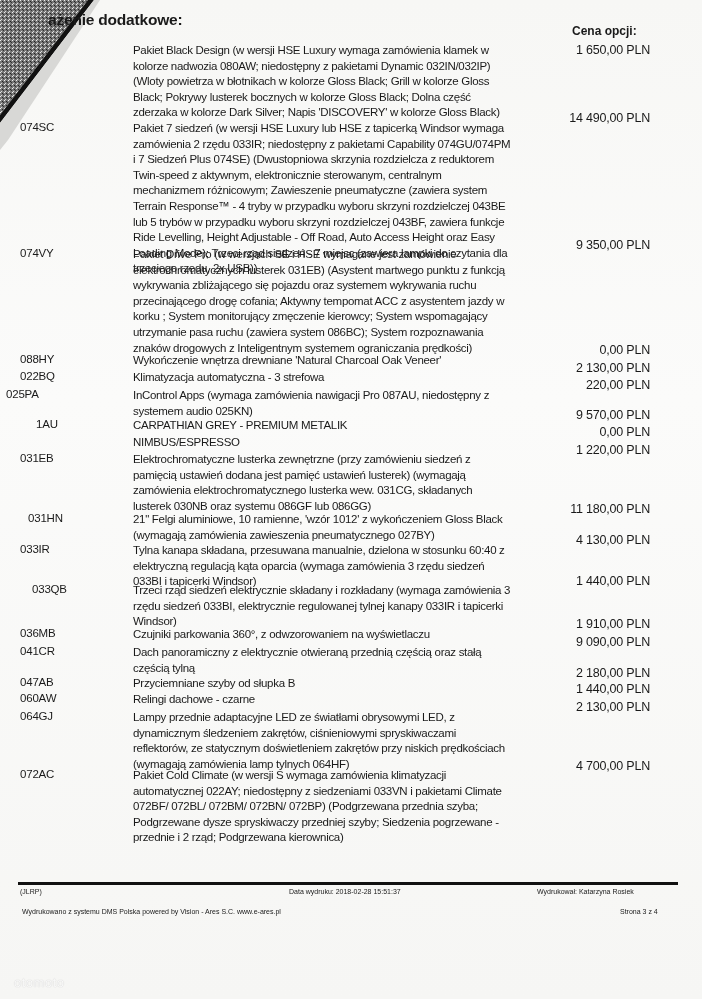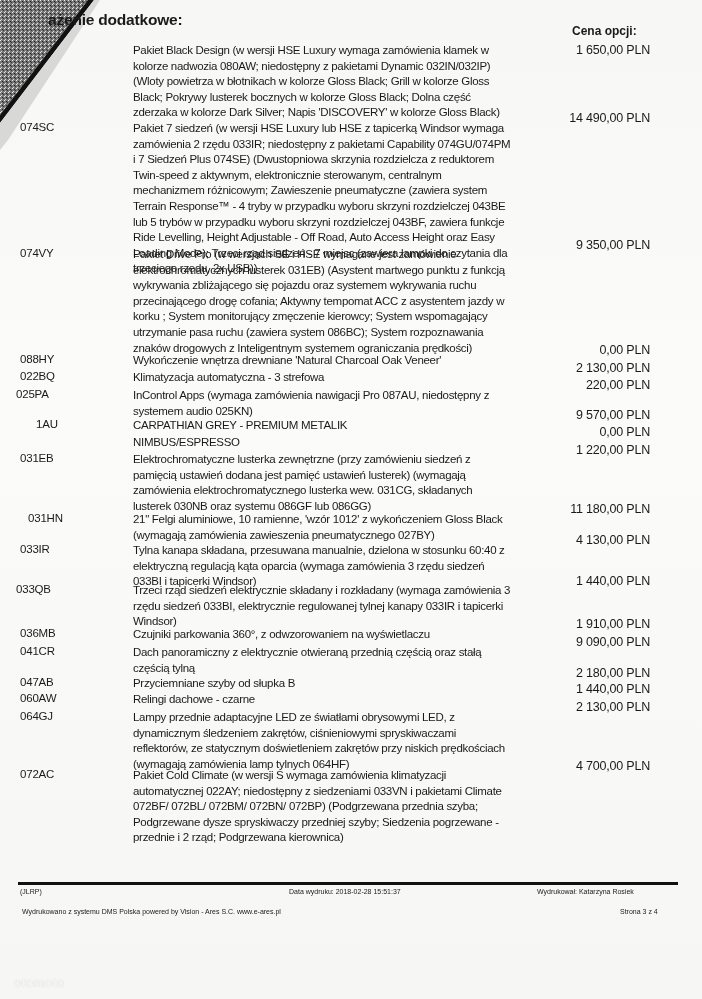--- a/index.html
+++ b/index.html
@@ -90,21 +90,21 @@
       <span class="code" style="left:20px">088HY</span>
       <div class="desc">Wykończenie wnętrza drewniane 'Natural Charcoal Oak Veneer'</div>
       <span class="price" style="top:-10px">0,00 PLN</span>
     </div>
     <div class="row" style="top:370px">
       <span class="code" style="left:20px">022BQ</span>
       <div class="desc">Klimatyzacja automatyczna - 3 strefowa</div>
       <span class="price" style="top:-9px">2 130,00 PLN</span>
     </div>
     <div class="row" style="top:388px">
-      <span class="code" style="left:16px">025PA</span>
+      <span class="code" style="left:6px">025PA</span>
       <div class="desc">InControl Apps (wymaga zamówienia nawigacji Pro 087AU, niedostępny z systemem audio 025KN)</div>
       <span class="price" style="top:-10px">220,00 PLN</span>
     </div>
     <div class="row" style="top:418px">
       <span class="code" style="left:36px">1AU</span>
       <div class="desc">CARPATHIAN GREY - PREMIUM METALIK</div>
       <span class="price" style="top:-10px">9 570,00 PLN</span>
     </div>
     <div class="row" style="top:435px">
       <span class="code" style="left:20px"></span>
@@ -120,21 +120,21 @@
       <span class="code" style="left:28px">031HN</span>
       <div class="desc">21" Felgi aluminiowe, 10 ramienne, 'wzór 1012' z wykończeniem Gloss Black (wymagają zamówienia zawieszenia pneumatycznego 027BY)</div>
       <span class="price" style="top:-10px">11 180,00 PLN</span>
     </div>
     <div class="row" style="top:543px">
       <span class="code" style="left:20px">033IR</span>
       <div class="desc">Tylna kanapa składana, przesuwana manualnie, dzielona w stosunku 60:40 z elektryczną regulacją kąta oparcia (wymaga zamówienia 3 rzędu siedzeń 033BI i tapicerki Windsor)</div>
       <span class="price" style="top:-10px">4 130,00 PLN</span>
     </div>
     <div class="row" style="top:583px">
-      <span class="code" style="left:16px">033QB</span>
+      <span class="code" style="left:32px">033QB</span>
       <div class="desc">Trzeci rząd siedzeń elektrycznie składany i rozkładany  (wymaga zamówienia 3 rzędu siedzeń 033BI, elektrycznie regulowanej tylnej kanapy 033IR i tapicerki Windsor)</div>
       <span class="price" style="top:-9px">1 440,00 PLN</span>
     </div>
     <div class="row" style="top:627px">
       <span class="code" style="left:20px">036MB</span>
       <div class="desc">Czujniki parkowania 360°, z odwzorowaniem na wyświetlaczu</div>
       <span class="price" style="top:-10px">1 910,00 PLN</span>
     </div>
     <div class="row" style="top:645px">
       <span class="code" style="left:20px">041CR</span>

